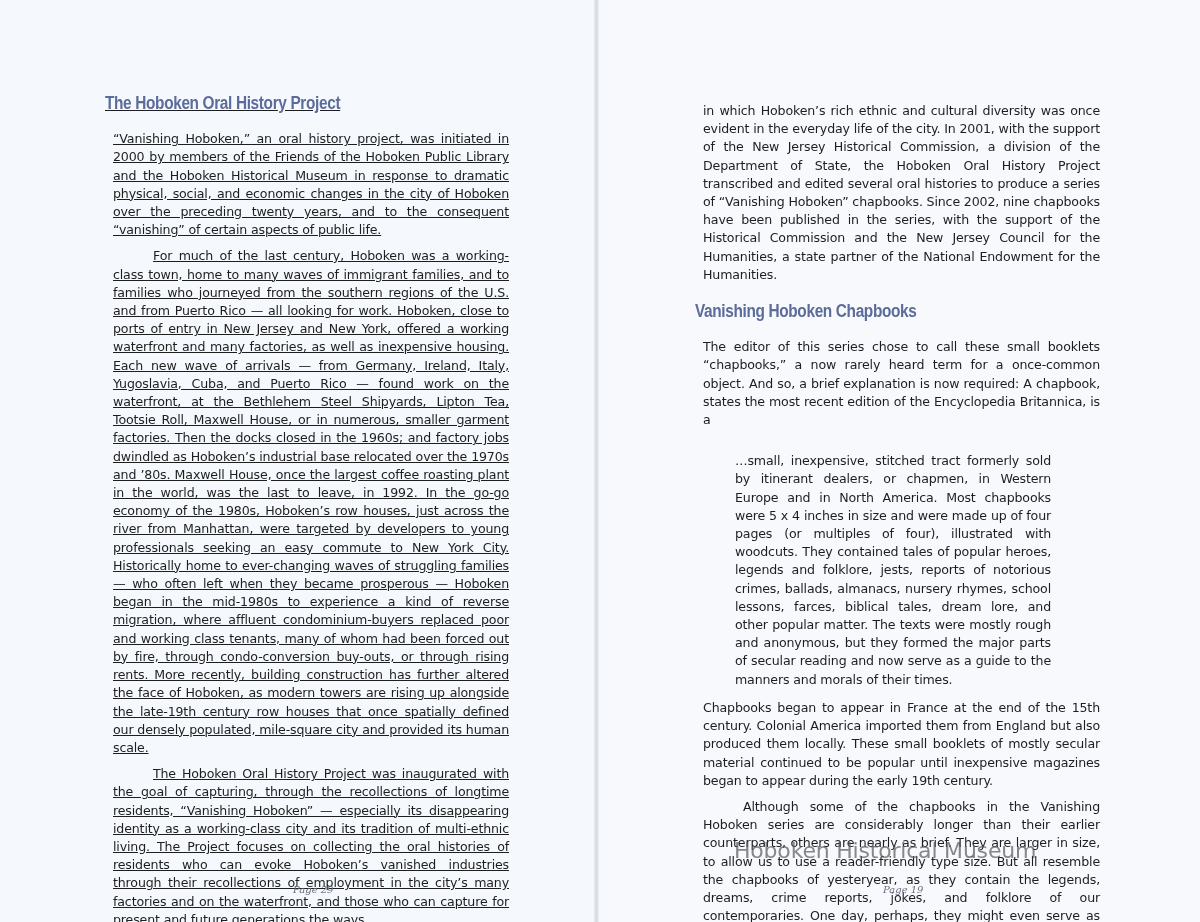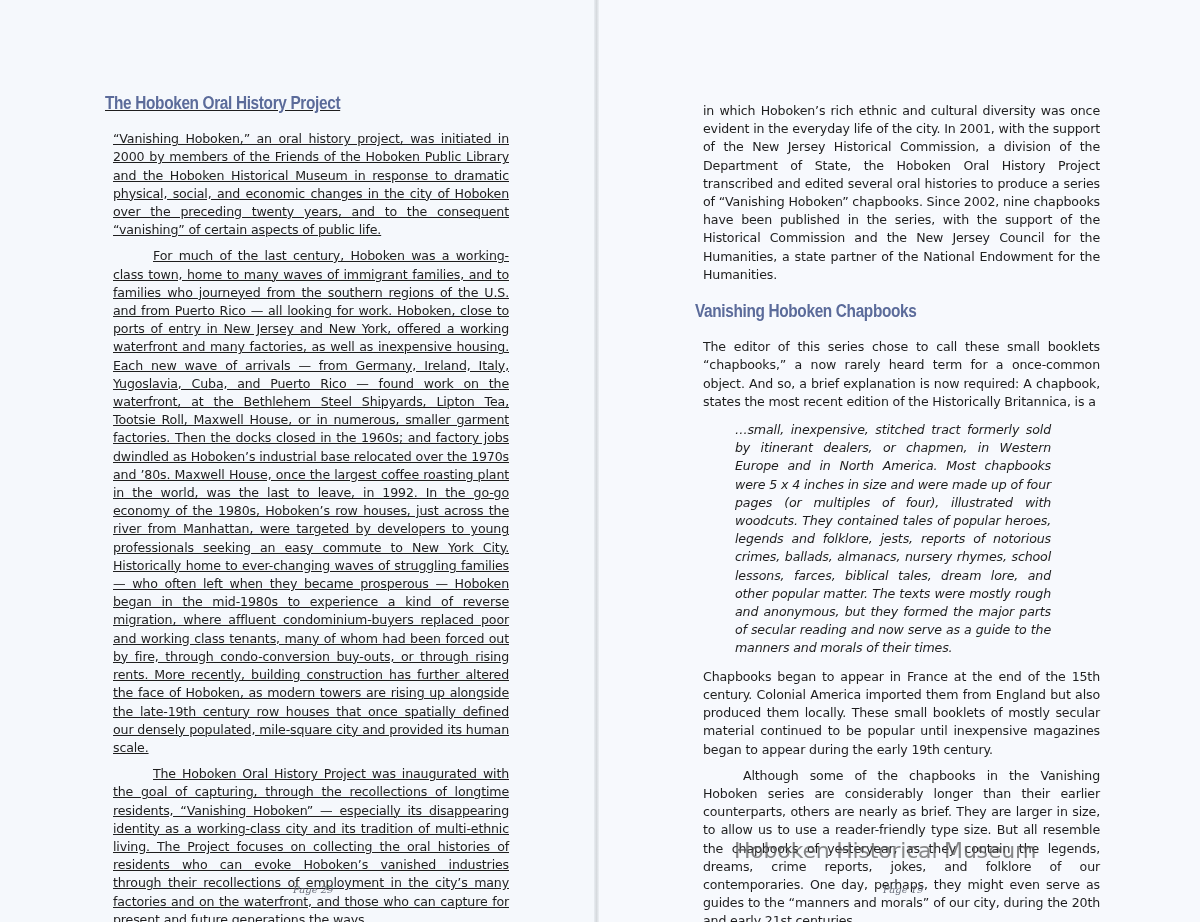--- a/index.html
+++ b/index.html
@@ -29,21 +29,21 @@
   .heading {
     font-family: "Liberation Sans", sans-serif; font-weight: bold;
     font-size: 17.5px; color: #5b6b9a; letter-spacing: -0.4px;
     transform: scaleX(0.88); transform-origin: left center;
     white-space: nowrap; margin: 0;
   }
   .col-left .heading { margin-bottom: 18px; }
   .col-right .heading { margin-top: 18px; margin-bottom: 18px; }
   p { margin: 8px; }
   p.indent { text-indent: 40px; }
-  .quote { margin: 10px 0 10px 40px; width: 316px; font-style: italic; }
+  .quote { margin: 23px 0 10px 40px; width: 316px; }
   .page-num {
     position: absolute; top: 884px;
     font-family: "DejaVu Serif", serif; font-style: italic;
     font-size: 10px; color: #6a6f7c;
   }
   .page-num-left { left: 293px; }
   .page-num-right { left: 883px; }
   .watermark {
     position: absolute; left: 734px; top: 838px;
     font-family: "DejaVu Sans", sans-serif; font-size: 22px;
@@ -66,21 +66,21 @@
   </div>
 
   <div class="gutter"></div>
 
   <div class="page page-right" style="left:599px; width:601px;">
   </div>
 
   <div class="col col-right">
     <p>in which Hoboken’s rich ethnic and cultural diversity was once evident in the everyday life of the city. In 2001, with the support of the New Jersey Historical Commission, a division of the Department of State, the Hoboken Oral History Project transcribed and edited several oral histories to produce a series of “Vanishing Hoboken” chapbooks. Since 2002, nine chapbooks have been published in the series, with the support of the Historical Commission and the New Jersey Council for the Humanities, a state partner of the National Endowment for the Humanities.</p>
     <h2 class="heading">Vanishing Hoboken Chapbooks</h2>
-    <p>The editor of this series chose to call these small booklets “chapbooks,” a now rarely heard term for a once-common object. And so, a brief explanation is now required: A chapbook, states the most recent edition of the Historically Britannica, is a</p>
+    <p>The editor of this series chose to call these small booklets “chapbooks,” a now rarely heard term for a once-common object. And so, a brief explanation is now required: A chapbook, states the most recent edition of the Encyclopedia Britannica, is a</p>
     <p class="quote">…small, inexpensive, stitched tract formerly sold by itinerant dealers, or chapmen, in Western Europe and in North America. Most chapbooks were 5 x 4 inches in size and were made up of four pages (or multiples of four), illustrated with woodcuts. They contained tales of popular heroes, legends and folklore, jests, reports of notorious crimes, ballads, almanacs, nursery rhymes, school lessons, farces, biblical tales, dream lore, and other popular matter. The texts were mostly rough and anonymous, but they formed the major parts of secular reading and now serve as a guide to the manners and morals of their times.</p>
     <p>Chapbooks began to appear in France at the end of the 15th century.  Colonial America imported them from England but also produced them locally. These small booklets of mostly secular material continued to be popular until inexpensive magazines began to appear during the early 19th century.</p>
     <p class="indent">Although some of the chapbooks in the Vanishing Hoboken series are considerably longer than their earlier counterparts, others are nearly as brief. They are larger in size, to allow us to use a reader-friendly type size. But all resemble the chapbooks of yesteryear, as they contain the legends, dreams, crime reports, jokes, and folklore of our contemporaries. One day, perhaps, they might even serve as guides to the “manners and morals” of our city, during the 20th and early 21st centuries.</p>
   </div>
 
   <div class="page-num page-num-right">Page 19</div>
 
   <div class="watermark">Hoboken Historical Museum</div>
 </div>
 

